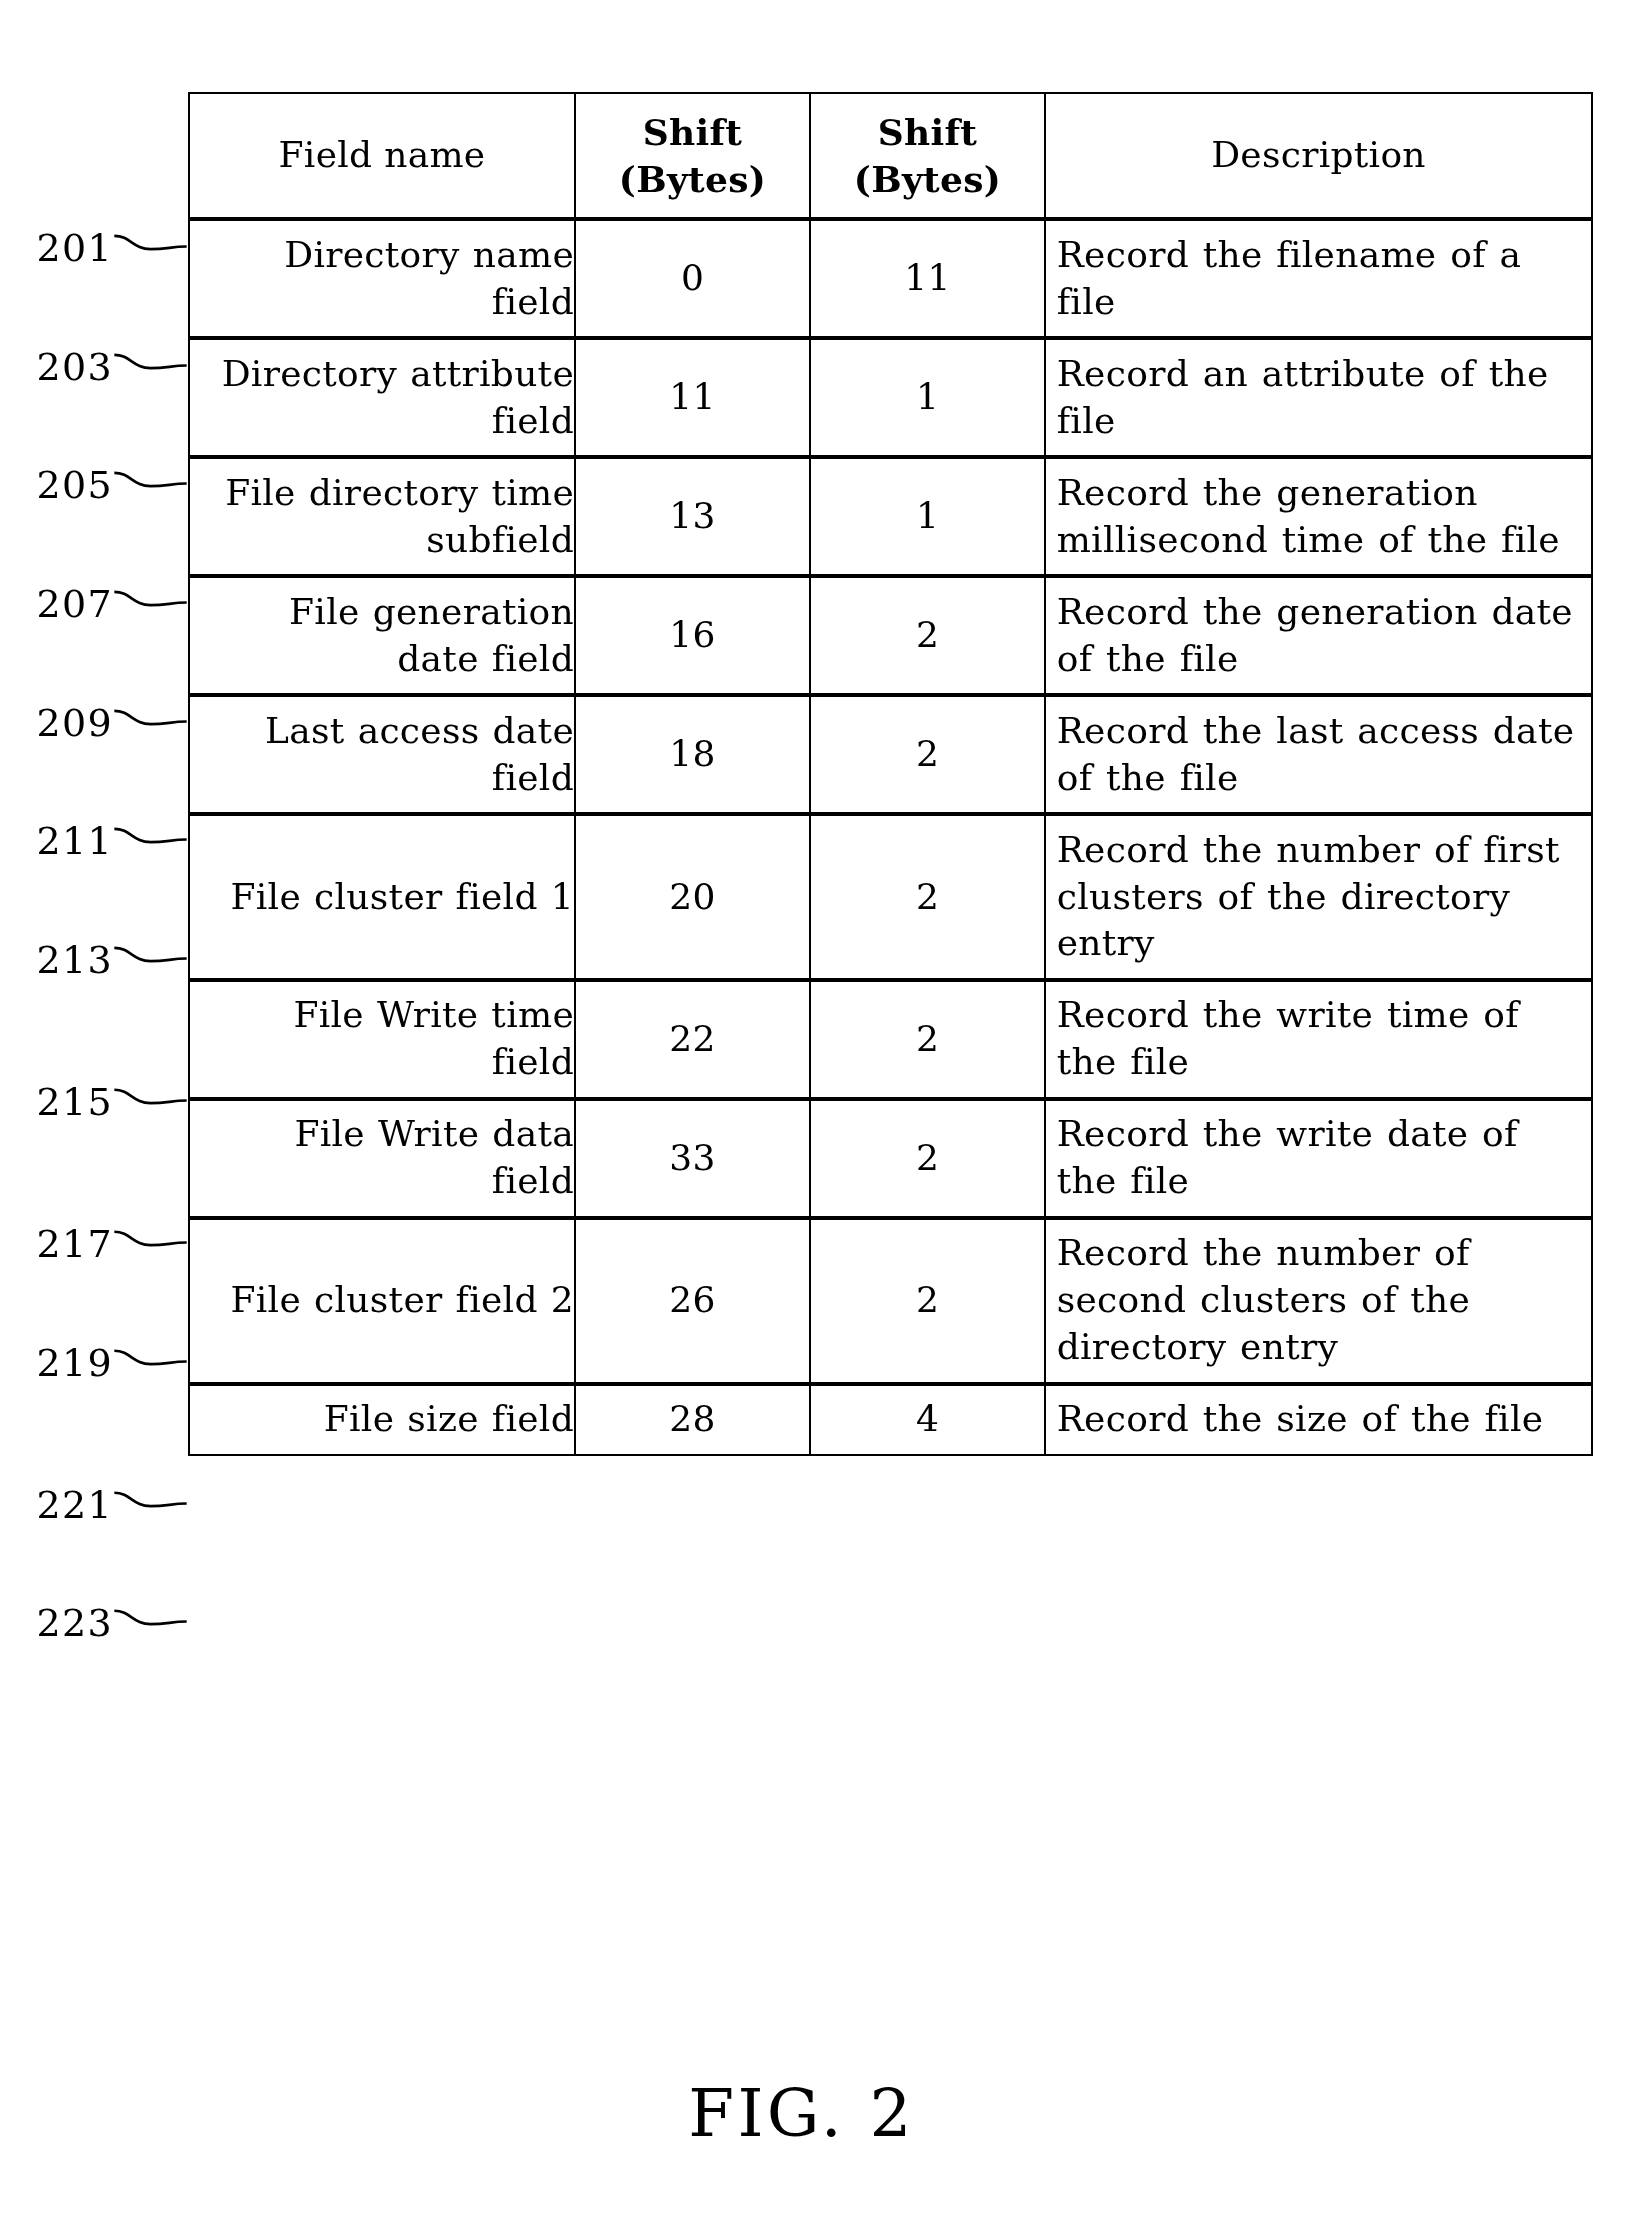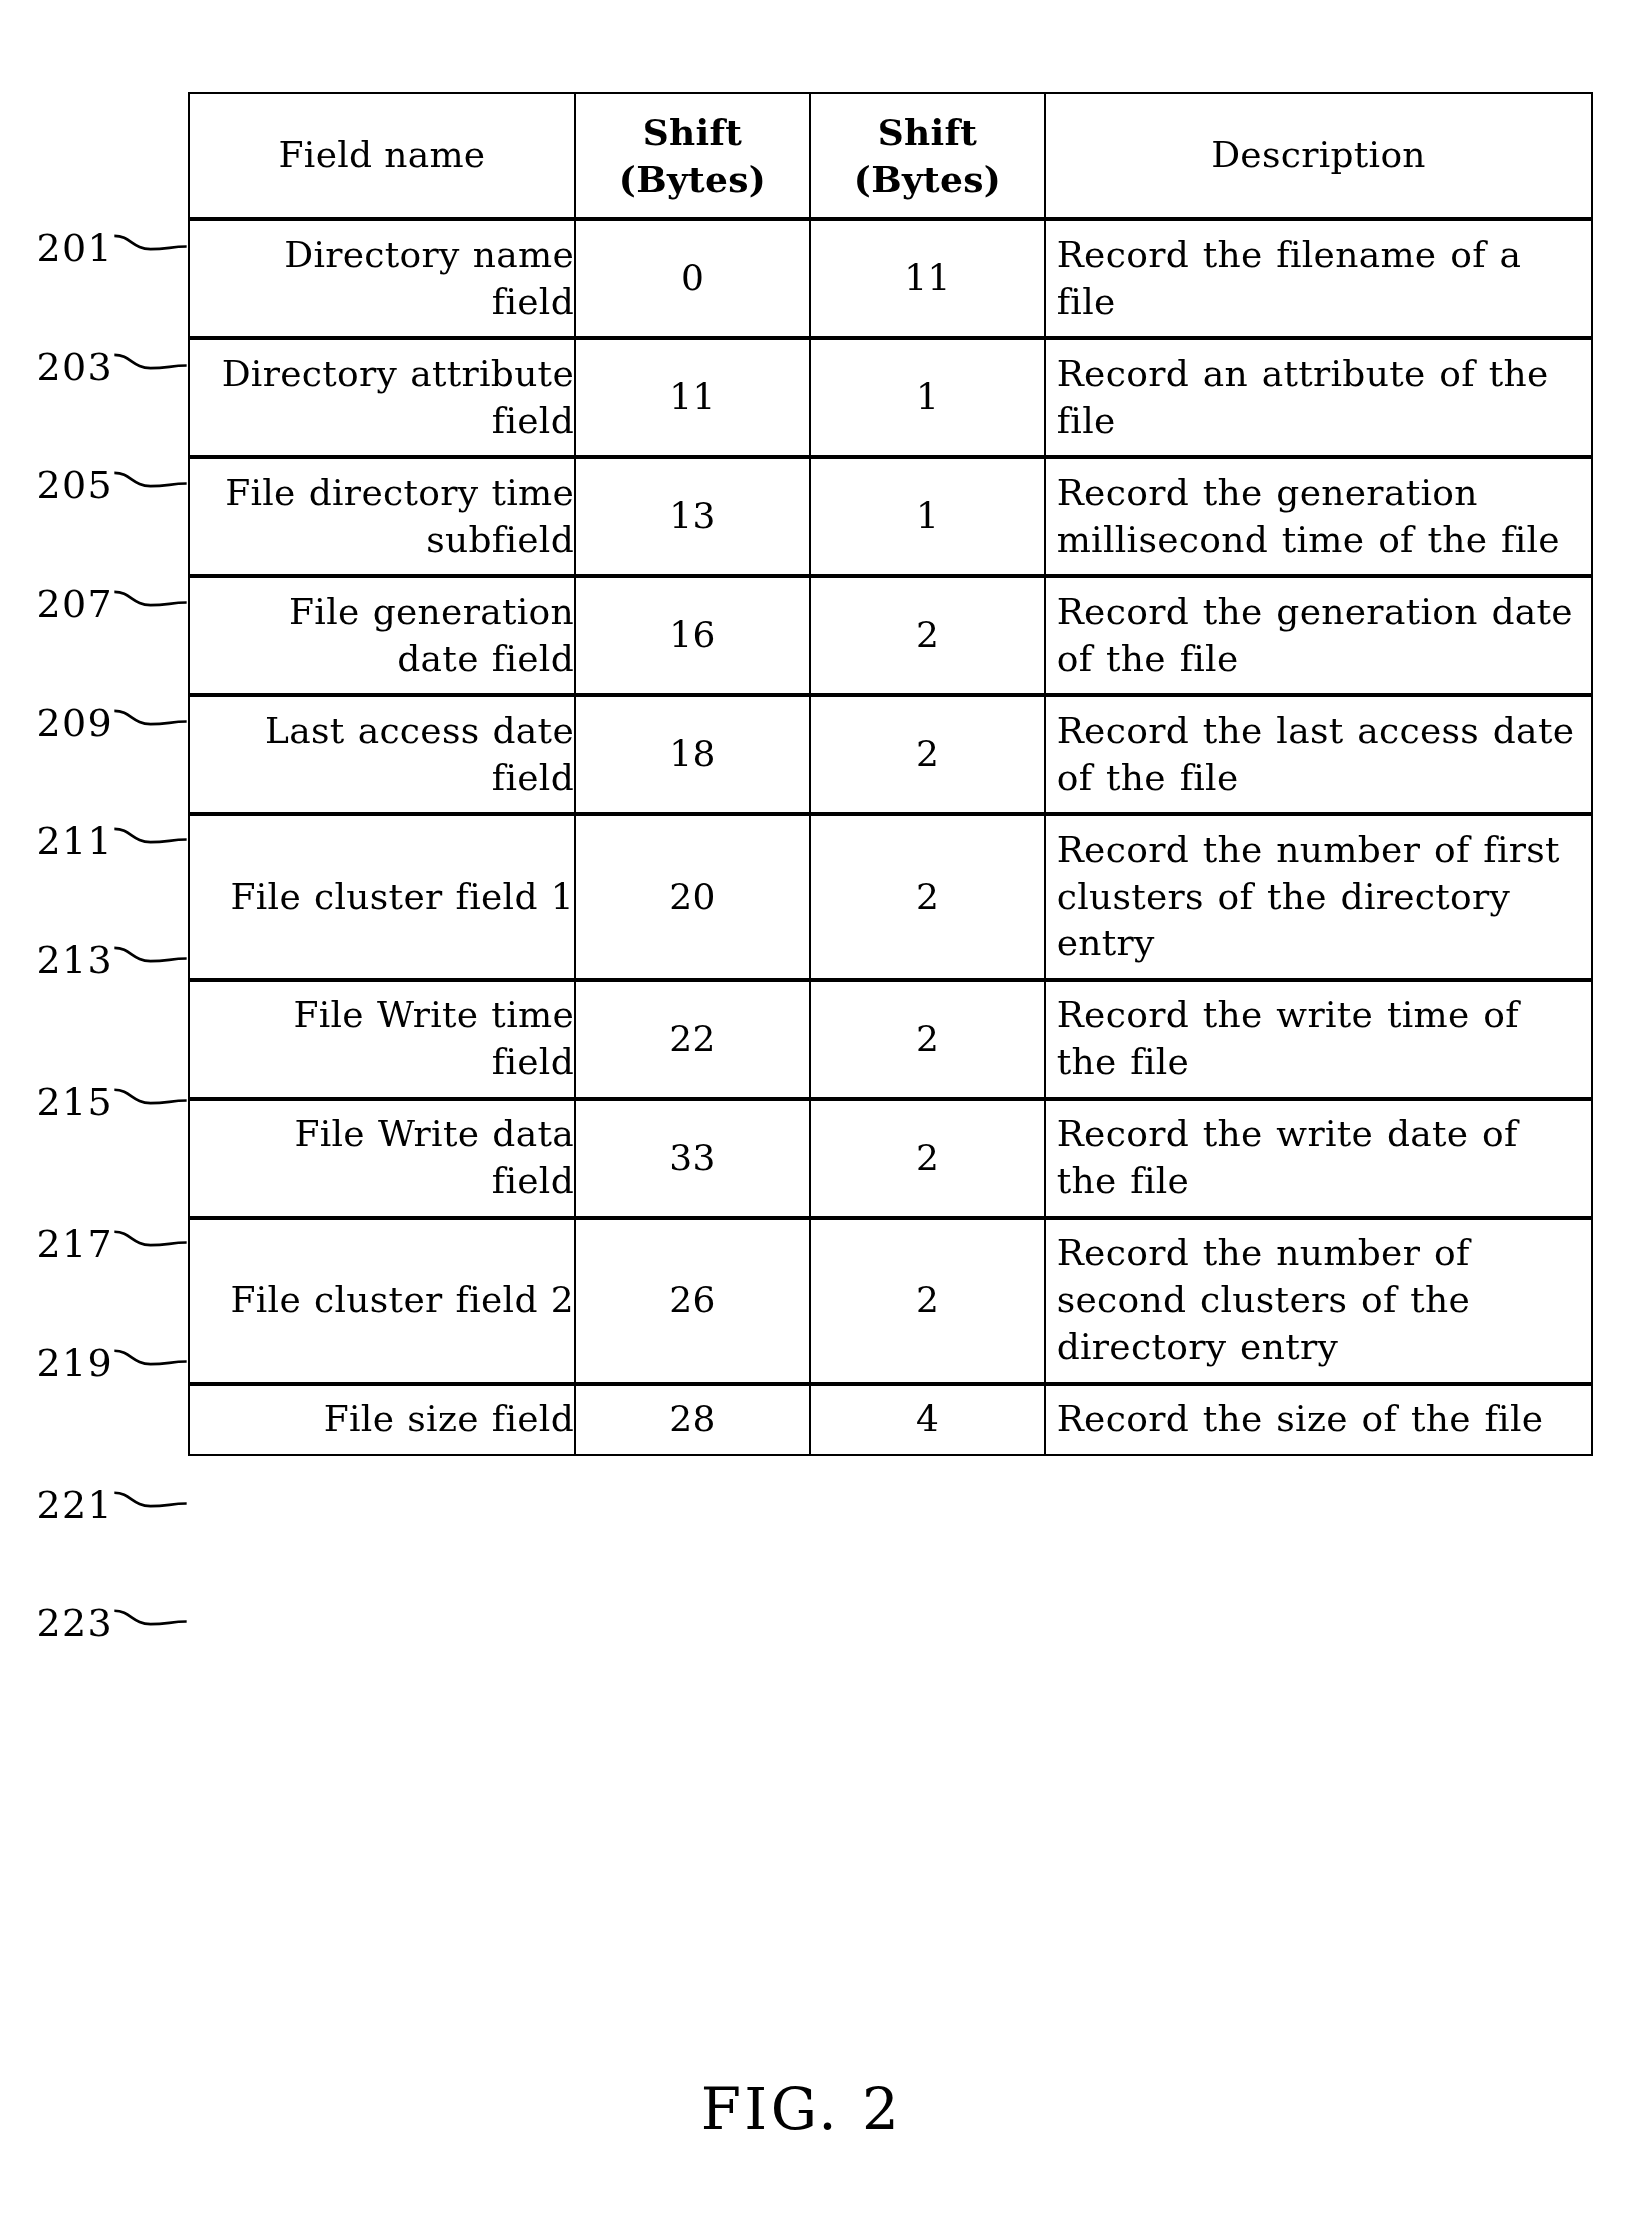--- a/index.html
+++ b/index.html
@@ -112,21 +112,21 @@
   .hdr-two-line span { display: block; font-weight: bold; }
 
   
   .fig-caption {
     position: absolute;
     left: 0;
     top: 2075px;
     width: 1603px;
     text-align: center;
     font-family: "DejaVu Serif", serif;
-    font-size: 58px;
+    font-size: 66px;
     letter-spacing: 3.4px;
     color: #000;
   }
 </style>
 </head>
 <body>
 
 <div id="figure-root">
 
   <div class="ref-gutter">

